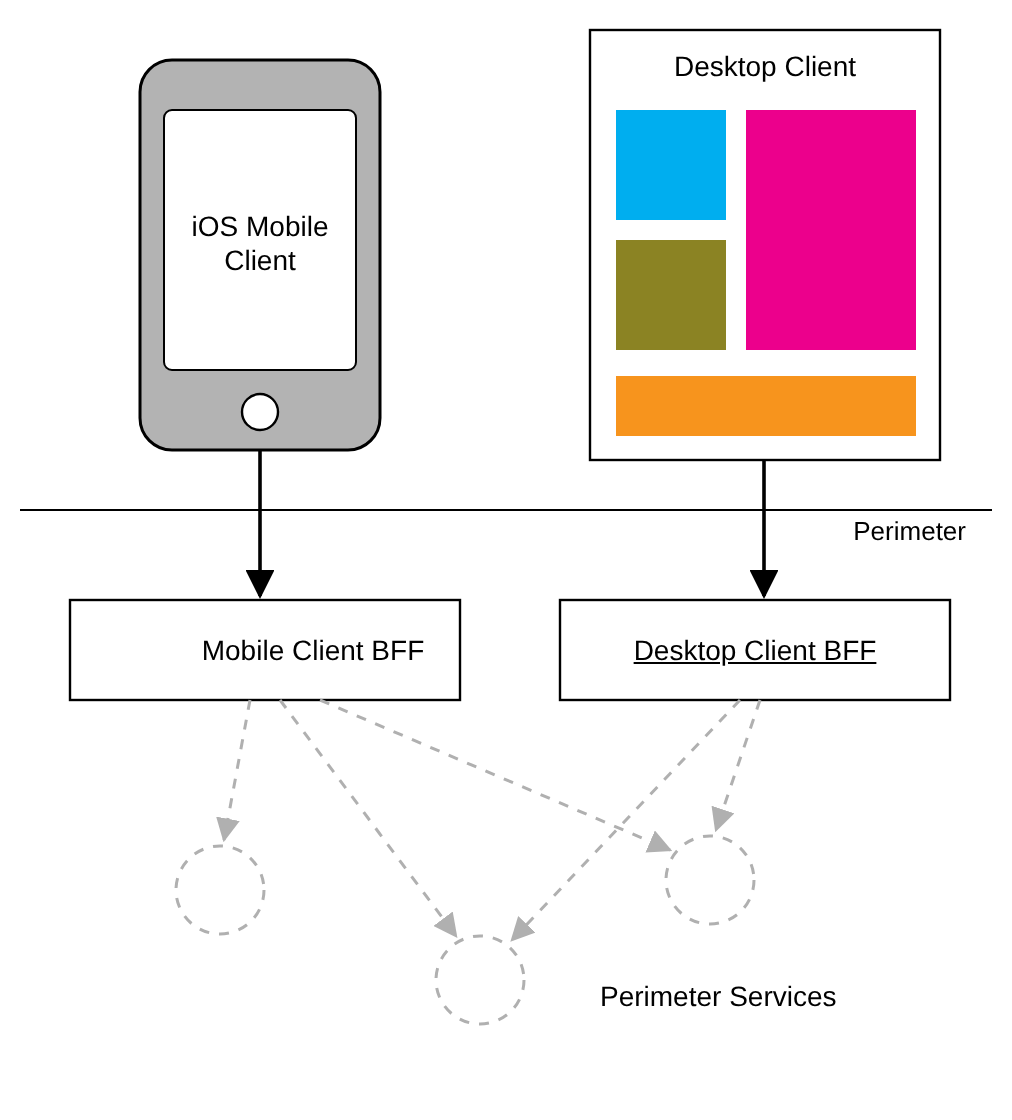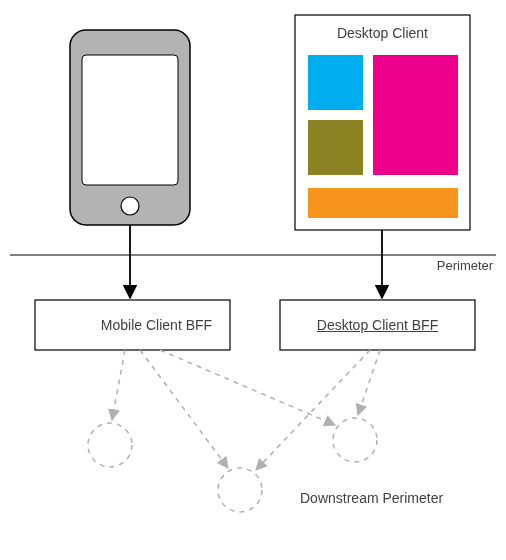--- a/index.html
+++ b/index.html
@@ -11,21 +11,21 @@
   .canvas {
     position: relative;
     width: 506px;
     height: 560px;
     background: #ffffff;
   }
   svg { position: absolute; top: 0; left: 0; }
   .label {
     position: absolute;
     font-size: 14px;
-    color: #404040;
+    color: #000000;
     text-align: center;
     line-height: 1.2;
   }
   .label.small { font-size: 13px; }
 </style>
 </head>
 <body>
 
 <div class="canvas">
 
@@ -67,24 +67,25 @@
     <circle cx="355" cy="440" r="22" fill="none" stroke="#b0b0b0" stroke-width="1.5" stroke-dasharray="5,5"></circle>
 
     <line x1="125" y1="350" x2="112" y2="420" stroke="#b0b0b0" stroke-width="1.5" stroke-dasharray="5,5" marker-end="url(#arrowDash)"></line>
     <line x1="140" y1="350" x2="228" y2="468" stroke="#b0b0b0" stroke-width="1.5" stroke-dasharray="5,5" marker-end="url(#arrowDash)"></line>
     <line x1="160" y1="350" x2="335" y2="425" stroke="#b0b0b0" stroke-width="1.5" stroke-dasharray="5,5" marker-end="url(#arrowDash)"></line>
 
     <line x1="370" y1="350" x2="256" y2="470" stroke="#b0b0b0" stroke-width="1.5" stroke-dasharray="5,5" marker-end="url(#arrowDash)"></line>
     <line x1="380" y1="350" x2="358" y2="415" stroke="#b0b0b0" stroke-width="1.5" stroke-dasharray="5,5" marker-end="url(#arrowDash)"></line>
   </svg>
 
+  <div class="label" style="left:90px; top:105px; width:80px;">iOS Mobile<br>Client</div>
 
   <div class="label" style="left:310px; top:25px; width:145px;">Desktop Client</div>
 
-  <div class="label small" style="left:430px; top:258px; width:70px; text-align:center;">Perimeter</div>
+  <div class="label small" style="left:413px; top:258px; width:70px; text-align:right;">Perimeter</div>
 
   <div class="label" style="left:35px; top:317px; width:195px;padding-left:24px;">Mobile Client BFF</div>
 
   <div class="label" style="left:280px; top:317px; width:195px;text-decoration:underline;">Desktop Client BFF</div>
 
-  <div class="label" style="left:300px; top:490px; width:170px; text-align:left;">Downstream Perimeter</div>
+  <div class="label" style="left:300px; top:490px; width:170px; text-align:left;">Perimeter Services</div>
 
 </div>
 
 </body></html>

